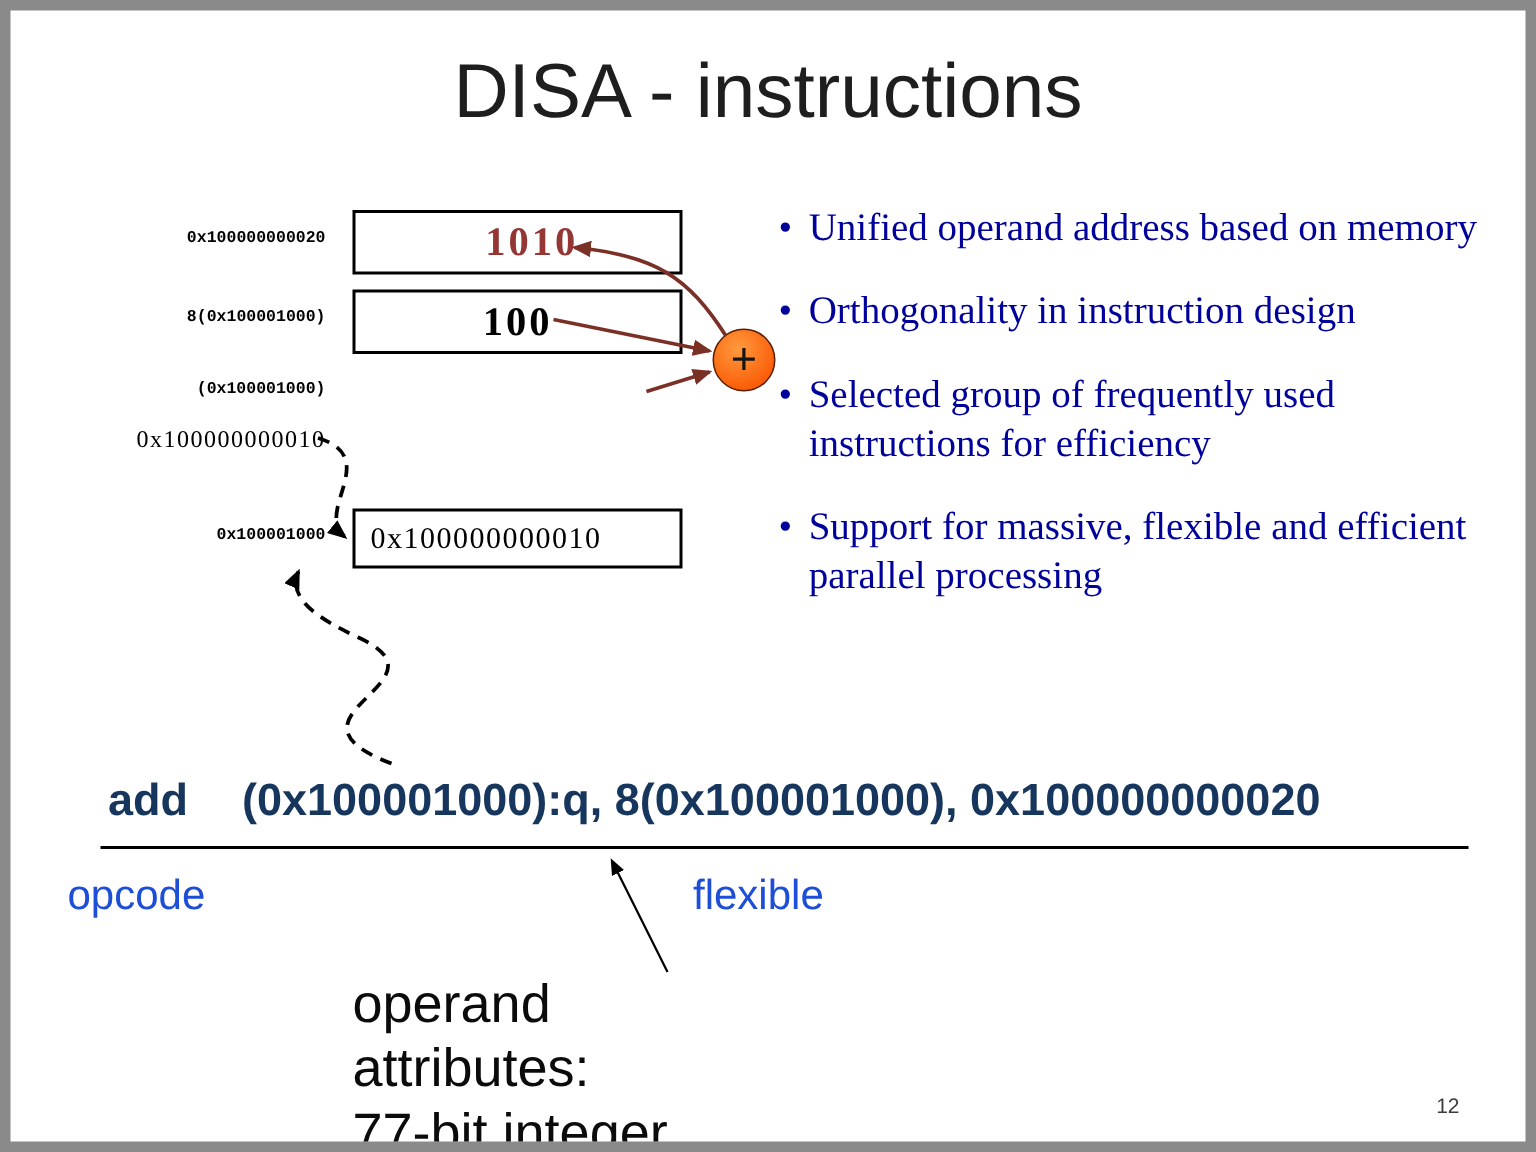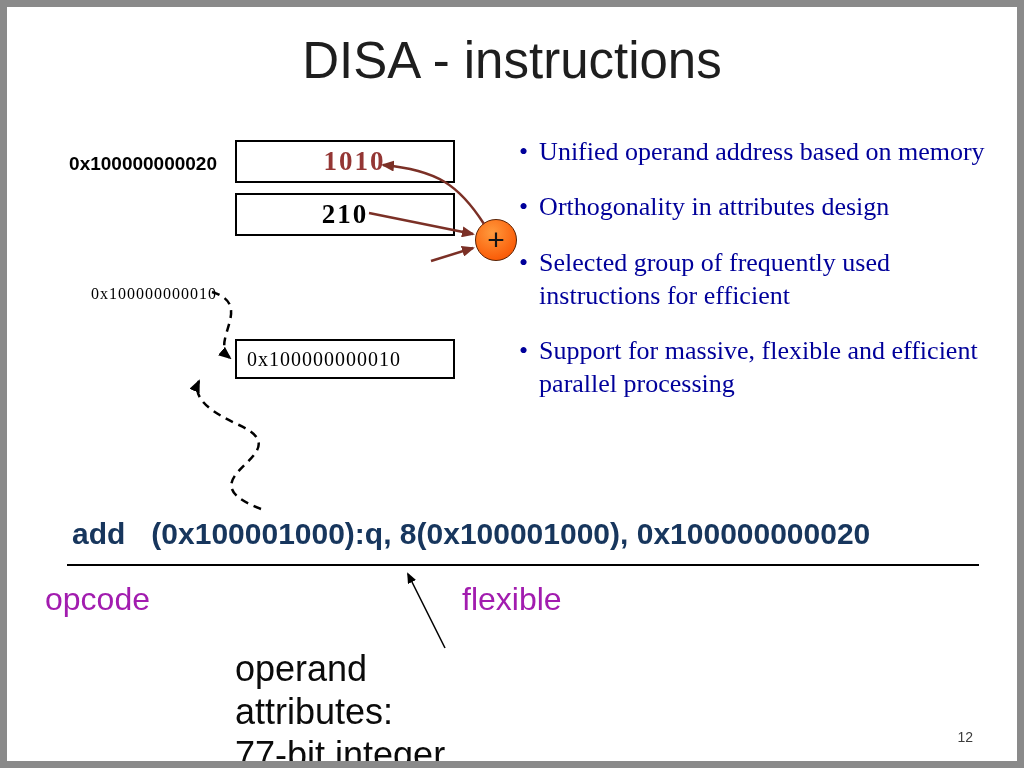--- a/index.html
+++ b/index.html
@@ -6,21 +6,21 @@
   html,body { width:1024px; height:768px; }
   body { font-family:"Liberation Sans", sans-serif; background:#8a8a8a; }
   .frame { width:1024px; height:768px; background:#8a8a8a; padding:7px; }
   .slide { position:relative; width:100%; height:100%; background:#ffffff; overflow:hidden; }
 
   .title { position:absolute; top:24px; left:0; width:100%; text-align:center;
            font-size:51px; font-weight:500; color:#1e1e1e; }
 
   
   .mem-label { position:absolute; left:10px; width:200px; text-align:right;
-               font-weight:bold; font-size:19px; color:#000; }
+               font-weight:bold; font-size:11px; color:#000;font-family:Liberation Mono, monospace; }
   .mem-label.small { font-family:"Liberation Serif", serif; font-weight:normal;
                      font-size:16px; letter-spacing:1px; }
   .mem-box { position:absolute; left:228px; width:220px; height:43px;
              border:2.5px solid #000; background:#fff; display:flex;
              align-items:center; justify-content:center;
              font-family:"Liberation Serif", serif; font-size:27px;
              font-weight:bold; letter-spacing:2px; color:#000; z-index:2; }
   .mem-box.pointer { height:40px; justify-content:flex-start; padding-left:10px;
                      font-weight:normal; font-size:20px; letter-spacing:1px; }
   .val.result { color:#943634;margin-left:19px; }
@@ -34,45 +34,48 @@
   .overlay { position:absolute; left:0; top:0; pointer-events:none; z-index:6; }
 
   
   .bullets { position:absolute; left:512px; top:128px; width:478px;
              list-style:none; color:#00009A;
              font-family:"Liberation Serif", serif; font-size:26px; line-height:1.28; }
   .bullets li { display:flex; gap:11px; margin-bottom:22px; }
   .bullets .dot { flex:0 0 auto; }
 
   
-  .instr { position:absolute; left:65px; top:510px; display:flex; gap:26px;
+  .instr { position:absolute; left:65px; top:510px; display:flex; gap:36px;
            font-size:30px; font-weight:bold; color:#17365D; }
   .rule { position:absolute; left:60px; top:557px; width:912px;
           border-top:2px solid #000; }
-  .caption { position:absolute; font-size:32px; color:#a21caf; }
+  .caption { position:absolute; font-size:28px; color:#1d4ed8; }
   .attr-note { position:absolute; left:228px; top:640px; width:290px;
                text-align:left; font-size:36px; color:#0b0b0b; line-height:1.2; }
   .pagenum { position:absolute; right:44px; top:722px; font-size:14px; color:#3c3c3c; }
 </style>
 </head>
 <body>
 
 <div class="frame">
   <div class="slide">
 
     <h1 class="title">DISA - instructions</h1>
 
     <div class="mem-label" style="top:146px">0x100000000020</div>
+    <div class="mem-label" style="top:199px">8(0x100001000)</div>
+    <div class="mem-label" style="top:247px">(0x100001000)</div>
     <div class="mem-label small" style="top:278px">0x100000000010</div>
+    <div class="mem-label" style="top:344px">0x100001000</div>
 
     <div class="mem-box" style="top:133px">
       <span class="val result">1010</span>
     </div>
     <div class="mem-box" style="top:186px">
-      <span class="val">210</span>
+      <span class="val">100</span>
     </div>
     <div class="mem-box pointer" style="top:332px">
       <span class="val">0x100000000010</span>
     </div>
 
     <div class="plus">
       <span>+</span>
     </div>
 
     <svg class="overlay" width="1010" height="754" viewBox="0 0 1010 754">
@@ -95,25 +98,25 @@
       <path d="M 438 641 L 401 567" fill="none" stroke="#000" stroke-width="1.5" marker-end="url(#arrBs)"></path>
     </svg>
 
     <ul class="bullets">
       <li>
         <span class="dot">•</span>
         <span>Unified operand address based on memory</span>
       </li>
       <li>
         <span class="dot">•</span>
-        <span>Orthogonality in attributes design</span>
+        <span>Orthogonality in instruction design</span>
       </li>
       <li>
         <span class="dot">•</span>
-        <span>Selected group of frequently used instructions for efficient</span>
+        <span>Selected group of frequently used instructions for efficiency</span>
       </li>
       <li>
         <span class="dot">•</span>
         <span>Support for massive, flexible and efficient parallel processing</span>
       </li>
     </ul>
 
     <div class="instr">
       <span>add</span>
       <span>(0x100001000):q, 8(0x100001000), 0x100000000020</span>

